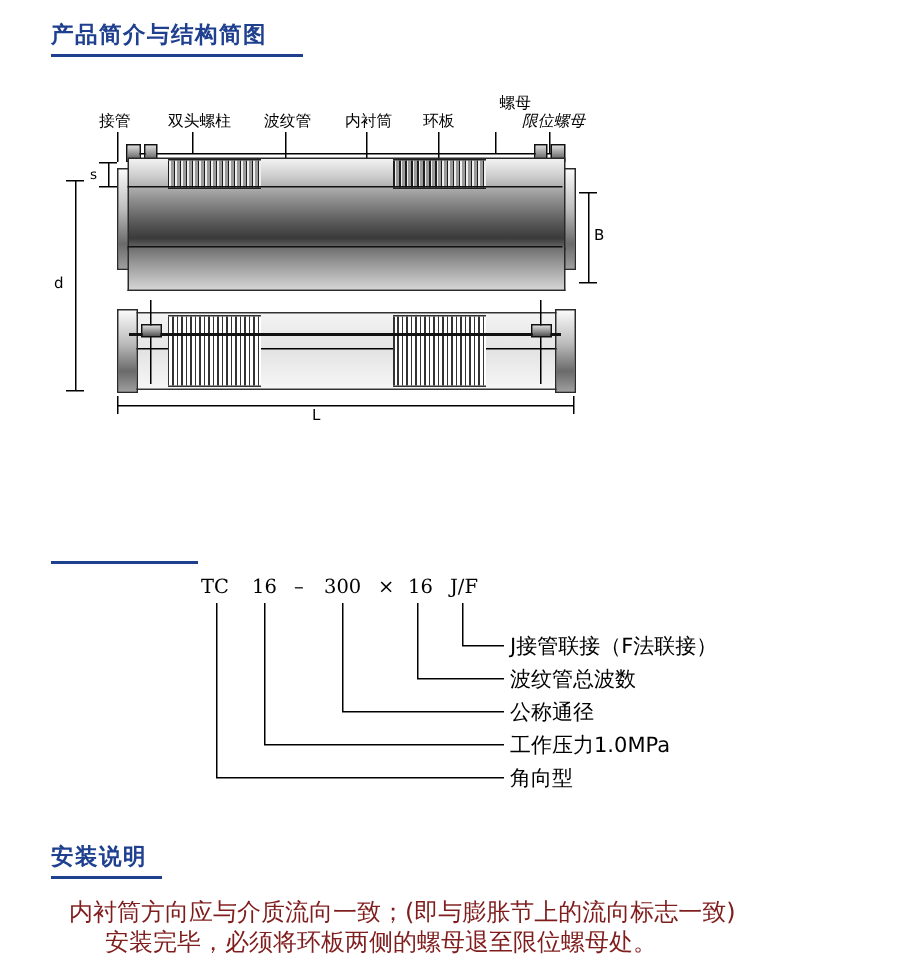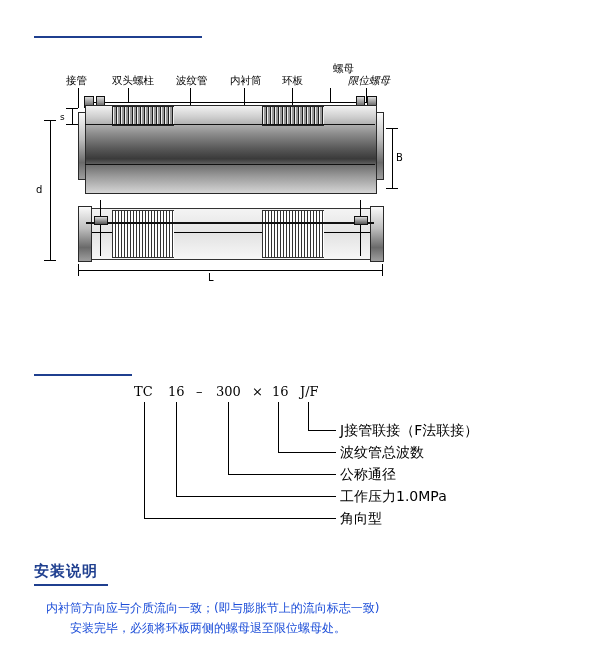--- a/index.html
+++ b/index.html
@@ -97,32 +97,33 @@
     font-size:14px;
     white-space:nowrap;
     text-align:right;
   }
   .cl-v{position:absolute;width:1px;background:#000;}
   .cl-h{position:absolute;height:1px;background:#000;}
 
   
   .note{
     position:absolute;
-    font-size:12px;
+    font-size:16px;
     line-height:20px;
-    color:#1d4ed8;
+    color:#7f1d1d;
     white-space:nowrap;
     text-align:center;
   }
 </style>
 </head>
 <body>
 
 <div class="page">
 
+  <div class="section-title" style="left:34px;top:14px;">产品简介与结构简图</div>
   <div class="title-underline" style="left:34px;top:36px;width:168px;"></div>
 
   <div class="diagram">
 
     <div class="lbl" style="left:66px;top:14px;">接管</div>
     <div class="lbl" style="left:112px;top:14px;">双头螺柱</div>
     <div class="lbl" style="left:176px;top:14px;text-align:center;">波纹管</div>
     <div class="lbl" style="left:230px;top:14px;">内衬筒</div>
     <div class="lbl" style="left:282px;top:14px;">环板</div>
     <div class="lbl" style="left:320px;top:2px;padding-left:13px;">螺母</div>

